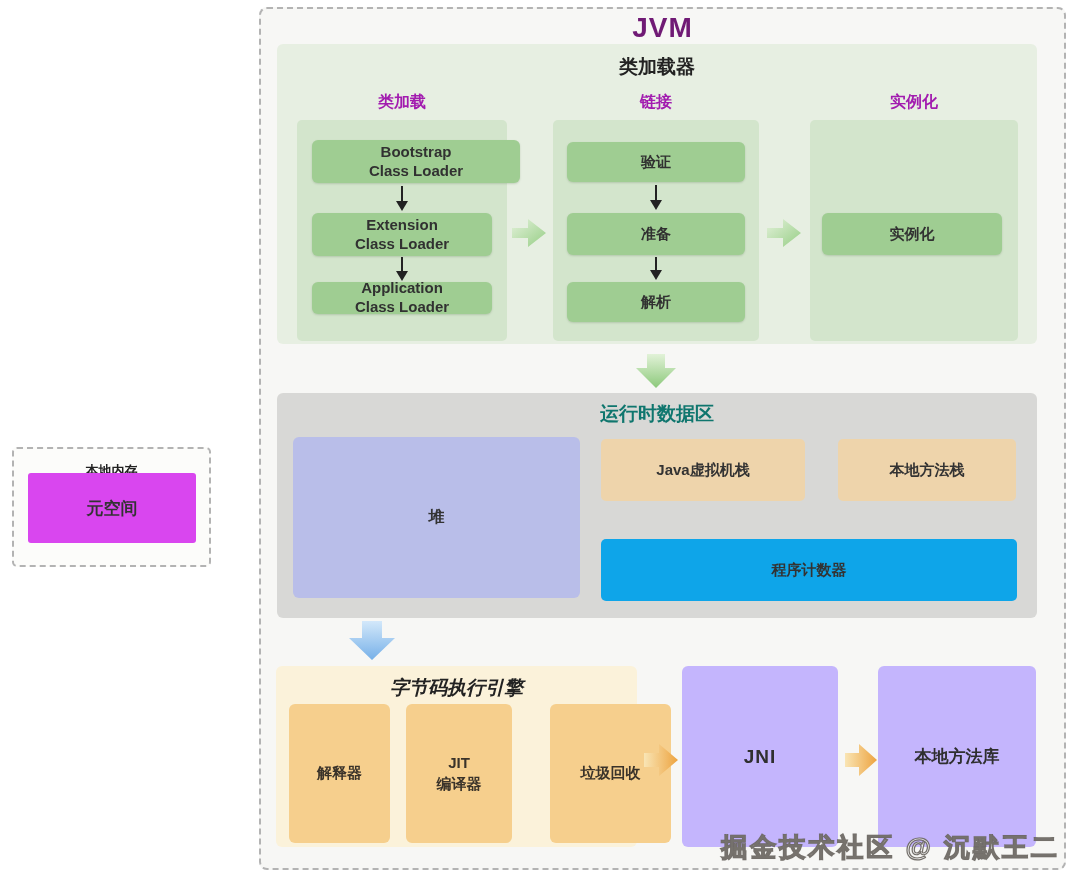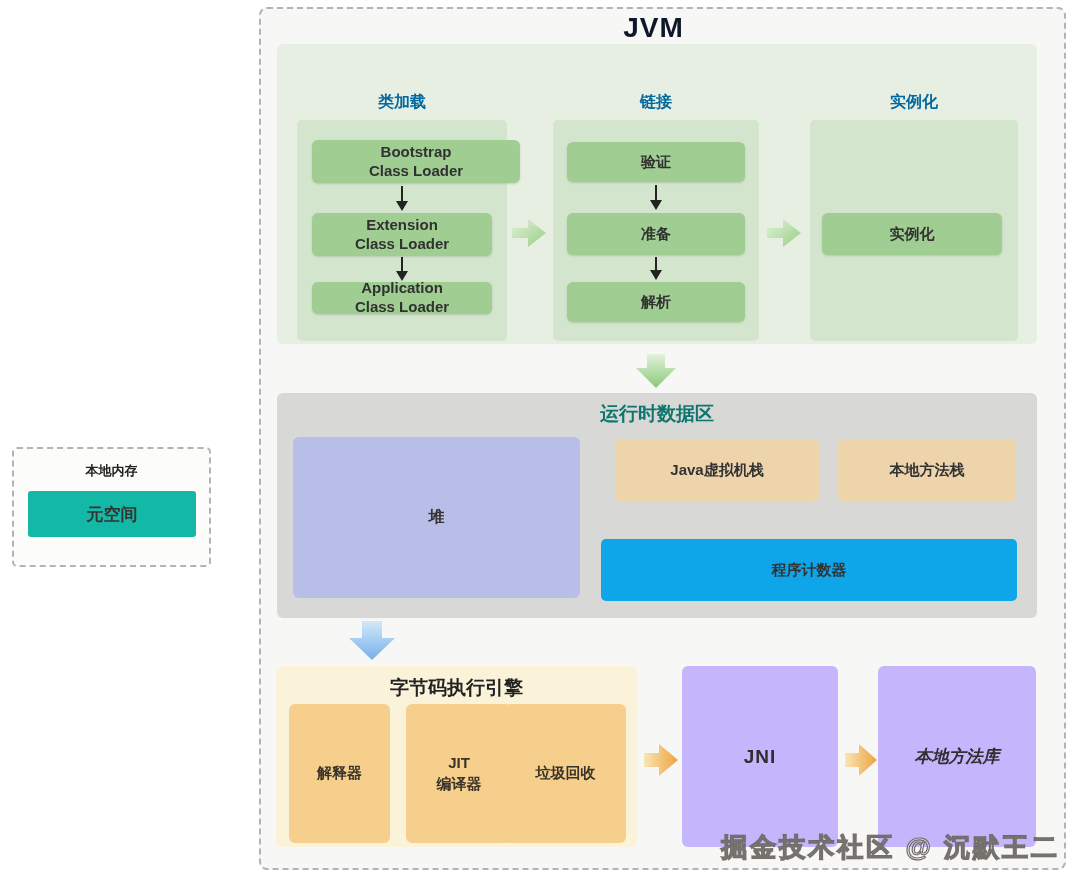--- a/index.html
+++ b/index.html
@@ -15,37 +15,37 @@
   .abs { position: absolute; }
 
   
   .jvm-container {
     left: 259px; top: 7px; width: 807px; height: 863px;
     background: #f7f7f5;
     border: 2px dashed #b3b3b3;
     border-radius: 8px;
   }
   .jvm-title {
-    left: 250px; top: 12px; width: 807px;
+    left: 259px; top: 12px; width: 807px;
     text-align: center;
-    font-size: 28px; font-weight: bold; color: #0f172a;
+    font-size: 28px; font-weight: bold; color: #701a75;
     letter-spacing: 1px;
   }
 
   
   .cl-panel {
     left: 277px; top: 44px; width: 760px; height: 300px;
     background: #e7efe2; border-radius: 6px;
   }
   .cl-title {
     left: 277px; top: 54px; width: 760px;
     text-align: center; font-size: 19px; font-weight: bold; color: #222;
   }
   .col-header {
-    text-align: center; font-size: 16px; font-weight: bold; color: #0369a1;
+    text-align: center; font-size: 16px; font-weight: bold; color: #a21caf;
     top: 92px;
   }
   .col-header.c1 { left: 297px; width: 210px; }
   .col-header.c2 { left: 553px; width: 206px; }
   .col-header.c3 { left: 810px; width: 208px; }
   .subpanel {
     top: 120px; height: 221px;
     background: #d3e5cc; border-radius: 5px;
   }
   .subpanel.c1 { left: 297px; width: 210px; }
@@ -73,67 +73,67 @@
     left: 293px; top: 437px; width: 287px; height: 161px;
     background: #b9bee9; border-radius: 6px;
     display: flex; align-items: center; justify-content: center;
     font-size: 16px; font-weight: bold; color: #333;
   }
   .tan {
     border-radius: 5px;
     display: flex; align-items: center; justify-content: center;
     font-size: 15px; font-weight: bold; color: #333;
   }
-  .jvm-stack { left: 601px; top: 439px; width: 204px; height: 62px; background: #eed4ab; margin-left: 14px; }
+  .jvm-stack { left: 601px; top: 439px; width: 204px; height: 62px; background: #eed4ab; }
   .native-stack { left: 838px; top: 439px; width: 178px; height: 62px; background: #eed4ab; }
   .pc-register { left: 601px; top: 539px; width: 416px; height: 62px; background: #0ea5e9; }
 
   
   .engine-panel {
     left: 276px; top: 666px; width: 361px; height: 181px;
     background: #fbf2da; border-radius: 6px;
   }
   .engine-title {
     left: 276px; top: 675px; width: 361px;
-    text-align: center; font-size: 19px; font-weight: bold; color: #222;
+    text-align: center; font-size: 19px; font-weight: bold; color: #222; font-style: italic;
   }
   .obox {
     top: 704px; height: 139px;
     background: #f6cf8d; border-radius: 6px;
     display: flex; align-items: center; justify-content: center;
     font-size: 15px; font-weight: bold; color: #3a332a;
     text-align: center; white-space: pre-line; line-height: 1.35;
   }
   .interp { left: 289px; width: 101px; }
   .jitbox { left: 406px; width: 106px; }
-  .gcbox  { left: 505px; width: 121px; }
+  .gcbox  { left: 550px; width: 121px; }
 
   .cream {
     top: 666px; height: 181px;
     background: #c4b5fd; border-radius: 6px;
     display: flex; align-items: center; justify-content: center;
     font-weight: bold; color: #2f2f2f;
   }
   .jni-box { left: 682px; width: 156px; font-size: 19px; letter-spacing: 1px; }
-  .native-lib-box { left: 878px; width: 158px; font-size: 17px; font-style: italic; }
+  .native-lib-box { left: 878px; width: 158px; font-size: 17px; }
 
   
   .nm-panel {
     left: 12px; top: 447px; width: 199px; height: 120px;
     background: #fcfcfa;
     border: 2px dashed #b3b3b3;
     border-radius: 5px;
   }
   .nm-title {
     left: 12px; top: 462px; width: 199px;
     text-align: center; font-size: 13px; font-weight: bold; color: #222;
   }
   .metaspace-box {
-    left: 28px; top: 491px; width: 168px; height: 46px;
-    background: #14b8a6; border-radius: 3px;
+    left: 28px; top: 473px; width: 168px; height: 70px;
+    background: #d946ef; border-radius: 3px;
     display: flex; align-items: center; justify-content: center;
     font-size: 17px; font-weight: bold; color: #333;
   }
 
   
   .watermark {
     right: 20px; top: 830px;
     font-size: 26px; font-weight: bold;
     color: rgba(255,255,255,0.88);
     -webkit-text-stroke: 1.2px rgba(95,90,85,0.85);
@@ -164,20 +164,21 @@
         <stop offset="0" stop-color="#f9e5b5"></stop>
           <stop offset="1" stop-color="#eda33f"></stop>
       </linearGradient>
     </defs>
   </svg>
 
   <div class="abs jvm-container"></div>
   <div class="abs jvm-title">JVM</div>
 
   <div class="abs cl-panel"></div>
+  <div class="abs cl-title">类加载器</div>
 
   <div class="abs col-header c1">类加载</div>
   <div class="abs col-header c2">链接</div>
   <div class="abs col-header c3">实例化</div>
 
   <div class="abs subpanel c1"></div>
   <div class="abs subpanel c2"></div>
   <div class="abs subpanel c3"></div>
 
   <div class="abs gbox" style="left:312px;top:140px;width:208px;height:43px">Bootstrap

